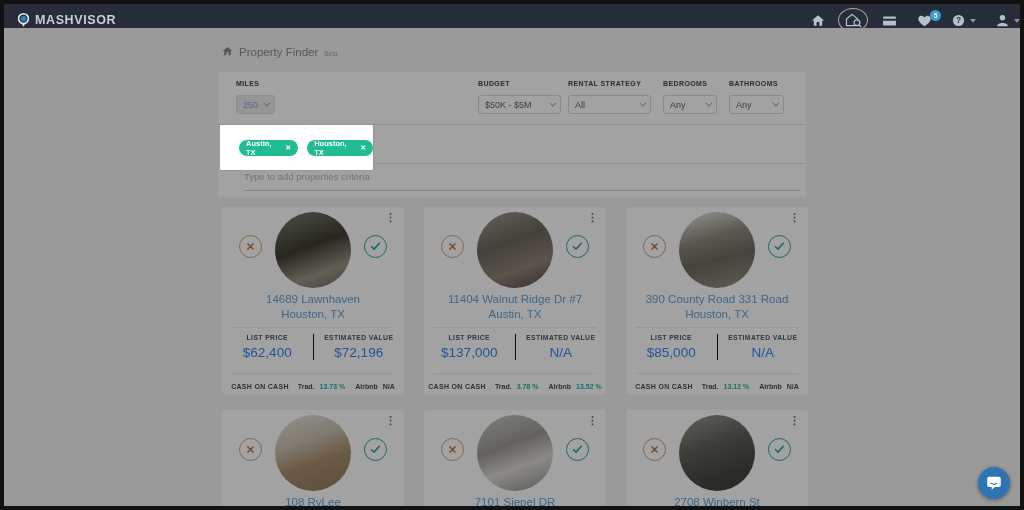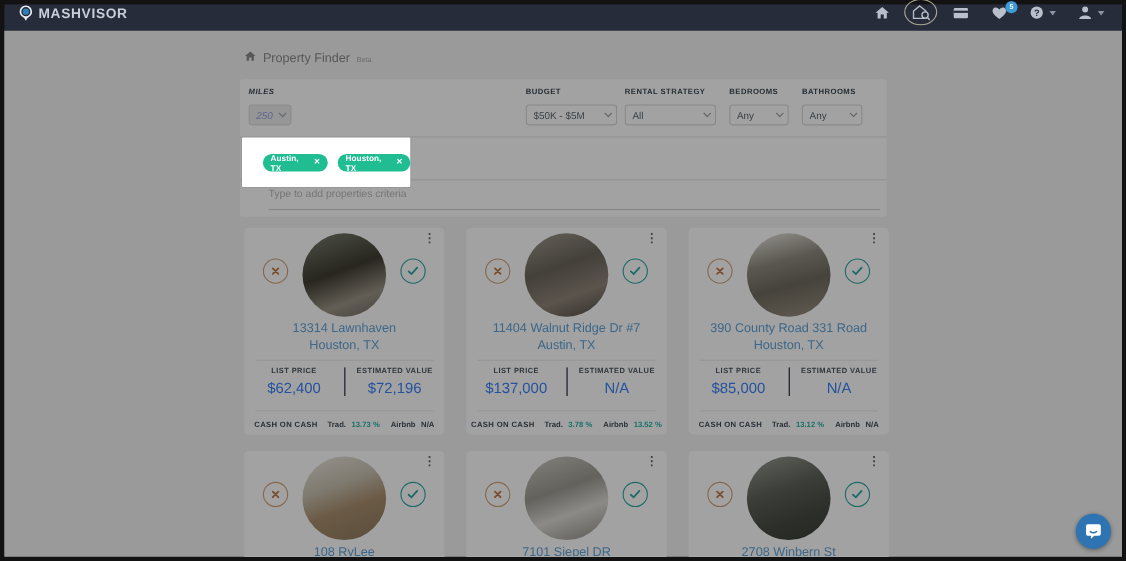--- a/index.html
+++ b/index.html
@@ -1,20 +1,20 @@
 <!DOCTYPE html>
 <html><head>
 <meta charset="utf-8">
 <style>
   * { margin:0; padding:0; box-sizing:border-box; }
   body { font-family:"Liberation Sans", sans-serif; background:#000; }
   .frame { position:relative; width:1024px; height:510px; background:#121212; padding:4px; overflow:hidden; }
 
   
-  .navbar { position:relative; height:24px; background:#262c3a; display:flex; align-items:flex-start; justify-content:space-between; padding:0 16px 0 13px; }
+  .navbar { position:relative; height:24px; background:#262c3a; display:flex; align-items:flex-end; justify-content:space-between; padding:0 0 0 13px; }
   .brand { display:flex; align-items:center; gap:5px; cursor:pointer; }
   .brand-name { color:#c9ced8; font-size:12.5px; font-weight:bold; letter-spacing:.6px; }
   .nav-icons { display:flex; align-items:center; gap:20px; }
   .nav-item { position:relative; display:flex; align-items:center; gap:3px; cursor:pointer; }
   .finder-ring { position:absolute; left:-7px; top:-5px; width:30px; height:24px; border:1px solid rgba(215,210,180,.75); border-radius:50%; }
   .badge { position:absolute; right:-9px; top:-4px; width:11px; height:11px; background:#3e9bd6; border-radius:50%; color:#fff; font-size:6.5px; font-weight:bold; display:flex; align-items:center; justify-content:center; }
   .caret { width:0; height:0; border-left:3px solid transparent; border-right:3px solid transparent; border-top:4px solid #8a92a3; margin-left:2px; }
 
   
   .content { position:relative; height:478px; background:#f2f3f4; overflow:hidden; }
@@ -137,21 +137,21 @@
     <div class="breadcrumb">
       <svg width="11" height="10" viewBox="0 0 16 14">
           <path d="M8 1 L15 7 H12.8 V13 H9.6 V8.8 H6.4 V13 H3.2 V7 H1 Z" fill="#8a8a8a"></path>
         </svg>
       <span class="breadcrumb-title">Property Finder</span>
       <span class="breadcrumb-beta">Beta</span>
     </div>
 
     <div class="panel">
       <div class="filters-row">
-        <div class="fgroup" style="left:8px;width:39px;font-style:italic;">
+        <div class="fgroup" style="left:18px;width:39px;">
           <label class="flabel">MILES</label>
           <div class="fcontrol disabled">
             <span>250</span>
               <span class="chev"></span>
           </div>
         </div>
         <div class="fgroup" style="left:260px;width:83px;">
           <label class="flabel">BUDGET</label>
           <div class="fcontrol">
             <span>$50K - $5M</span>
@@ -196,21 +196,21 @@
                 <path d="M2.2 2.2 L7.8 7.8 M7.8 2.2 L2.2 7.8" stroke="#c0763f" stroke-width="1.8" stroke-linecap="round"></path>
               </svg>
       </button>
       <div class="photo"></div>
       <button class="cbtn btn-check">
         <svg width="11" height="9" viewBox="0 0 12 10">
                 <path d="M1.5 5.3 L4.4 7.9 L10.2 1.4" fill="none" stroke="#2aa7a2" stroke-width="1.8" stroke-linecap="round"></path>
               </svg>
       </button>
     </div>
-    <div class="addr first">13314 Lawnhaven</div>
+    <div class="addr first">14689 Lawnhaven</div>
     <div class="addr">Houston, TX</div>
     <div class="cdivider"></div>
     <div class="stats">
       <div class="stat">
         <div class="stat-label">LIST PRICE</div>
         <div class="stat-value">$62,400</div>
       </div>
       <div class="stat bordered">
         <div class="stat-label">ESTIMATED VALUE</div>
         <div class="stat-value">$72,196</div>

